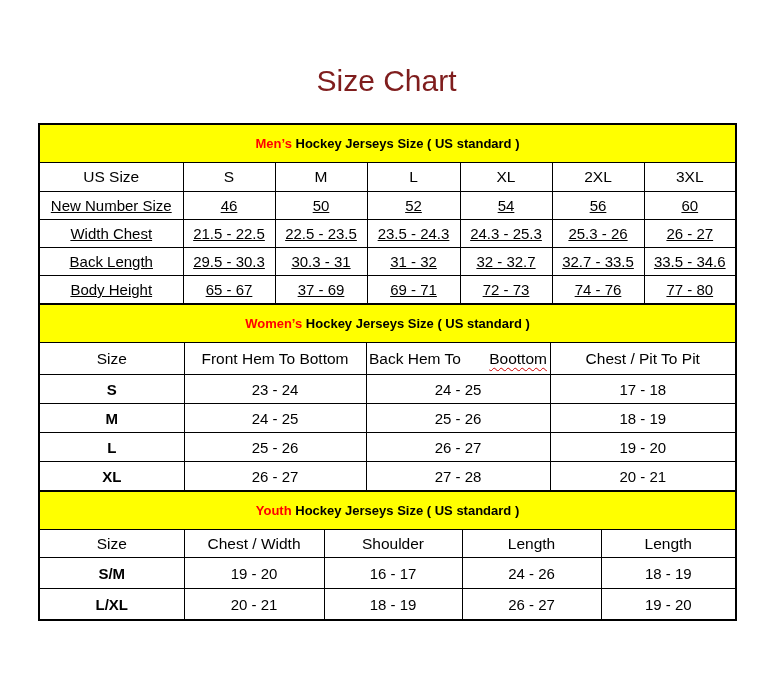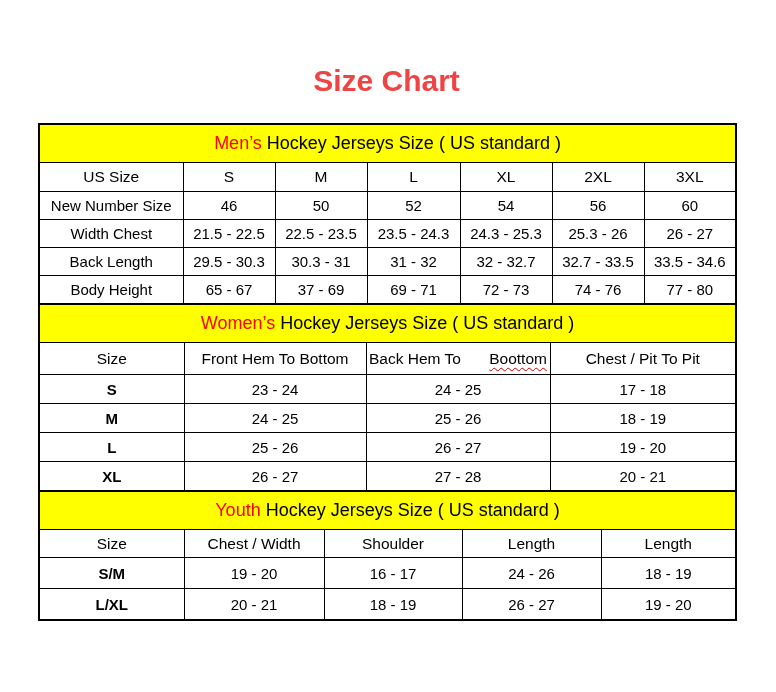--- a/index.html
+++ b/index.html
@@ -1,32 +1,32 @@
 <!DOCTYPE html>
 <html><head>
 <meta charset="utf-8">
 <style>
   html,body{margin:0;padding:0;}
   body{width:776px;height:692px;background:#ffffff;overflow:hidden;
        font-family:"Liberation Sans", sans-serif;}
   .page{position:relative;width:776px;height:692px;background:#fff;}
   .title{position:absolute;left:38px;top:64px;width:697px;
-         text-align:center;font-size:30px;font-weight:bold;color:#ef4444;
+         text-align:center;font-size:30px;font-weight:normal;color:#7f1d1d;
          letter-spacing:0px;}
   .chart{position:absolute;left:38px;top:123px;width:697px;}
   table.sec{border-collapse:collapse;table-layout:fixed;width:697px;
             border:2.5px solid #000;}
   table.sec + table.sec{margin-top:-2px;padding-left:20px;}
   td{border:1.5px solid #000;text-align:center;vertical-align:middle;
      color:#000;font-size:15px;padding:0 2px;overflow:hidden;}
-  tr.band td{background:#ffff00;font-weight:normal;font-size:18px;height:37px;}
+  tr.band td{background:#ffff00;font-weight:bold;font-size:13px;height:37px;}
   tr.band .hl{color:#ff0000;}
   tr.hdr td{font-weight:normal;font-size:15.5px;}
   .mens tr.hdr td{height:28px;}
-  .mens tr.data td{height:27px;}
+  .mens tr.data td{height:27px;text-decoration:underline;}
   .womens tr.hdr td{height:31px;}
   .womens tr.data td{height:28px;}
   .youth tr.hdr td{height:27px;}
   .youth tr.data td{height:30px;}
   td.lbl-b{font-weight:bold;}
   .misspell{text-decoration:underline;text-decoration-style:wavy;
             text-decoration-color:#cc0000;text-decoration-thickness:1px;
             text-underline-offset:3px;margin-left:24px;}
 </style>
 </head>

